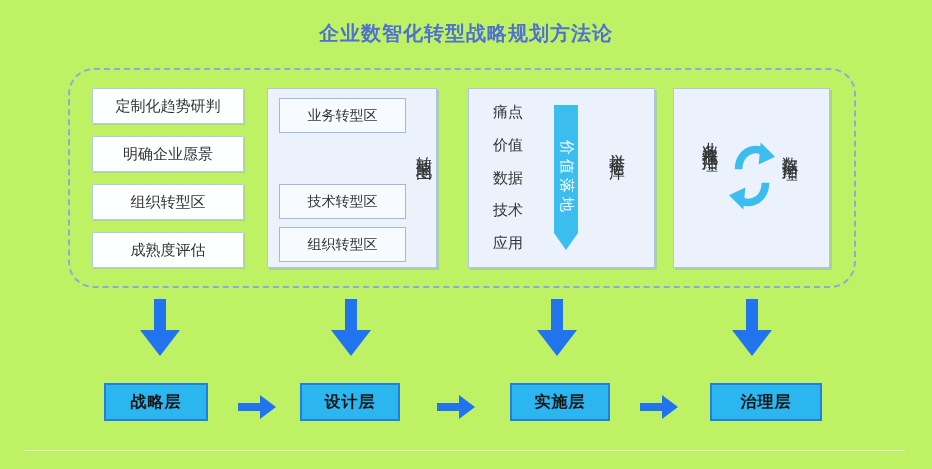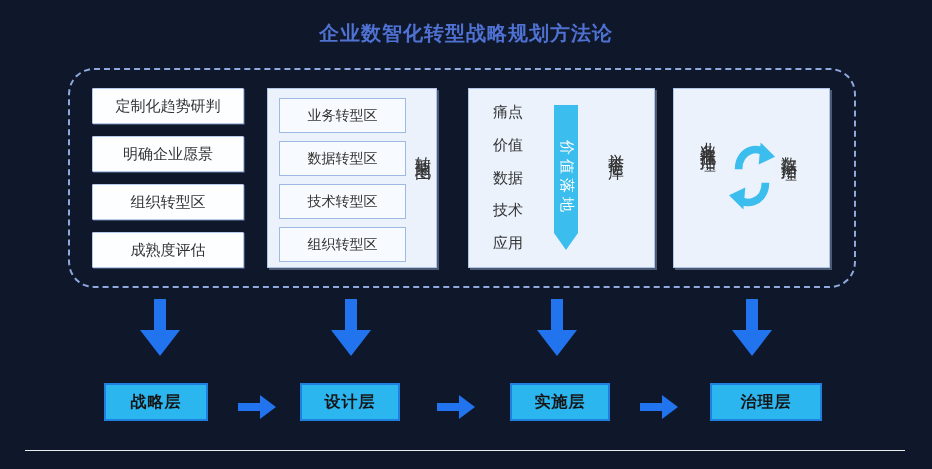--- a/index.html
+++ b/index.html
@@ -1,18 +1,18 @@
 <!DOCTYPE html>
 <html style="--title_blue: #4E71D2; --dashed_border: #8FA9DE; --panel_bg: #EBF2FC; --panel_border: #AFC4E6; --box_bg: #FDFEFF; --box_border: #B5C9EC; --inner_box_bg: #F7FAFE; --inner_box_border: #9FB9E4; --arrow_blue: #2173EE; --cyan: #3BBDEE; --layer_bg: #2CB6F0; --layer_border: #1F80E0; --text_dark: #333333; --divider: #ECECEC;"><head>
 <meta charset="utf-8">
 <style>
   html,body{margin:0;padding:0;background:#fff;}
   .canvas{
-    position:relative;width:932px;height:469px;background:#0f172a;overflow:hidden;
-    font-family:Liberation Sans, sans-serif;
+    position:relative;width:932px;height:469px;background:#bef264;overflow:hidden;
+    font-family:Liberation Mono, monospace;
   }
   .title{
     position:absolute;left:0;top:20px;width:932px;text-align:center;
     font-size:20px;font-weight:bold;color:var(--title_blue,#4E71D2);letter-spacing:1px;
   }
   .dashed-container{
     position:absolute;left:68px;top:68px;width:788px;height:220px;
     border:2px dashed var(--dashed_border,#8FA9DE);border-radius:26px;box-sizing:border-box;
   }
   
@@ -68,21 +68,20 @@
 
   <div class="dashed-container"></div>
 
   <div class="s-box" style="top:88px">定制化趋势研判</div>
   <div class="s-box" style="top:136px">明确企业愿景</div>
   <div class="s-box" style="top:184px">组织转型区</div>
   <div class="s-box" style="top:232px">成熟度评估</div>
 
   <div class="panel" style="left:267px;width:170px">
     <div class="m-box" style="top:9px">业务转型区</div>
-    <div class="m-box" style="top:52px">数据转型区</div>
     <div class="m-box" style="top:95px">技术转型区</div>
     <div class="m-box" style="top:138px">组织转型区</div>
     <div class="vtext" style="left:146px;top:55px">转型地图</div>
   </div>
 
   <div class="panel" style="left:468px;width:187px">
     <div class="v-items">
       <span>痛点</span>
       <span>价值</span>
       <span>数据</span>

